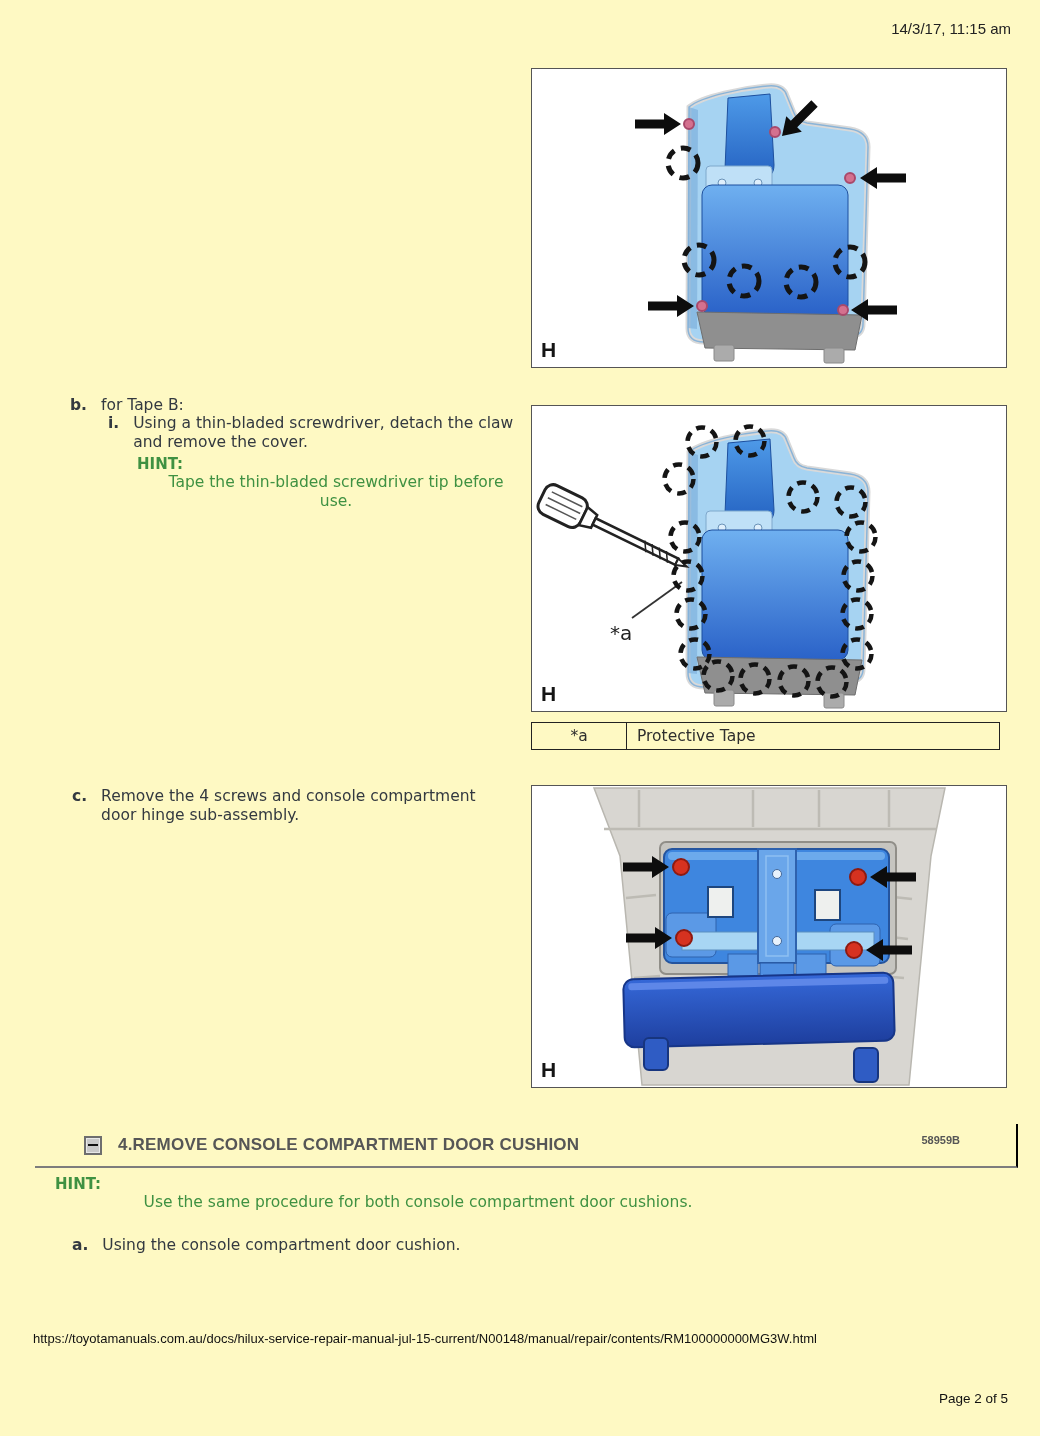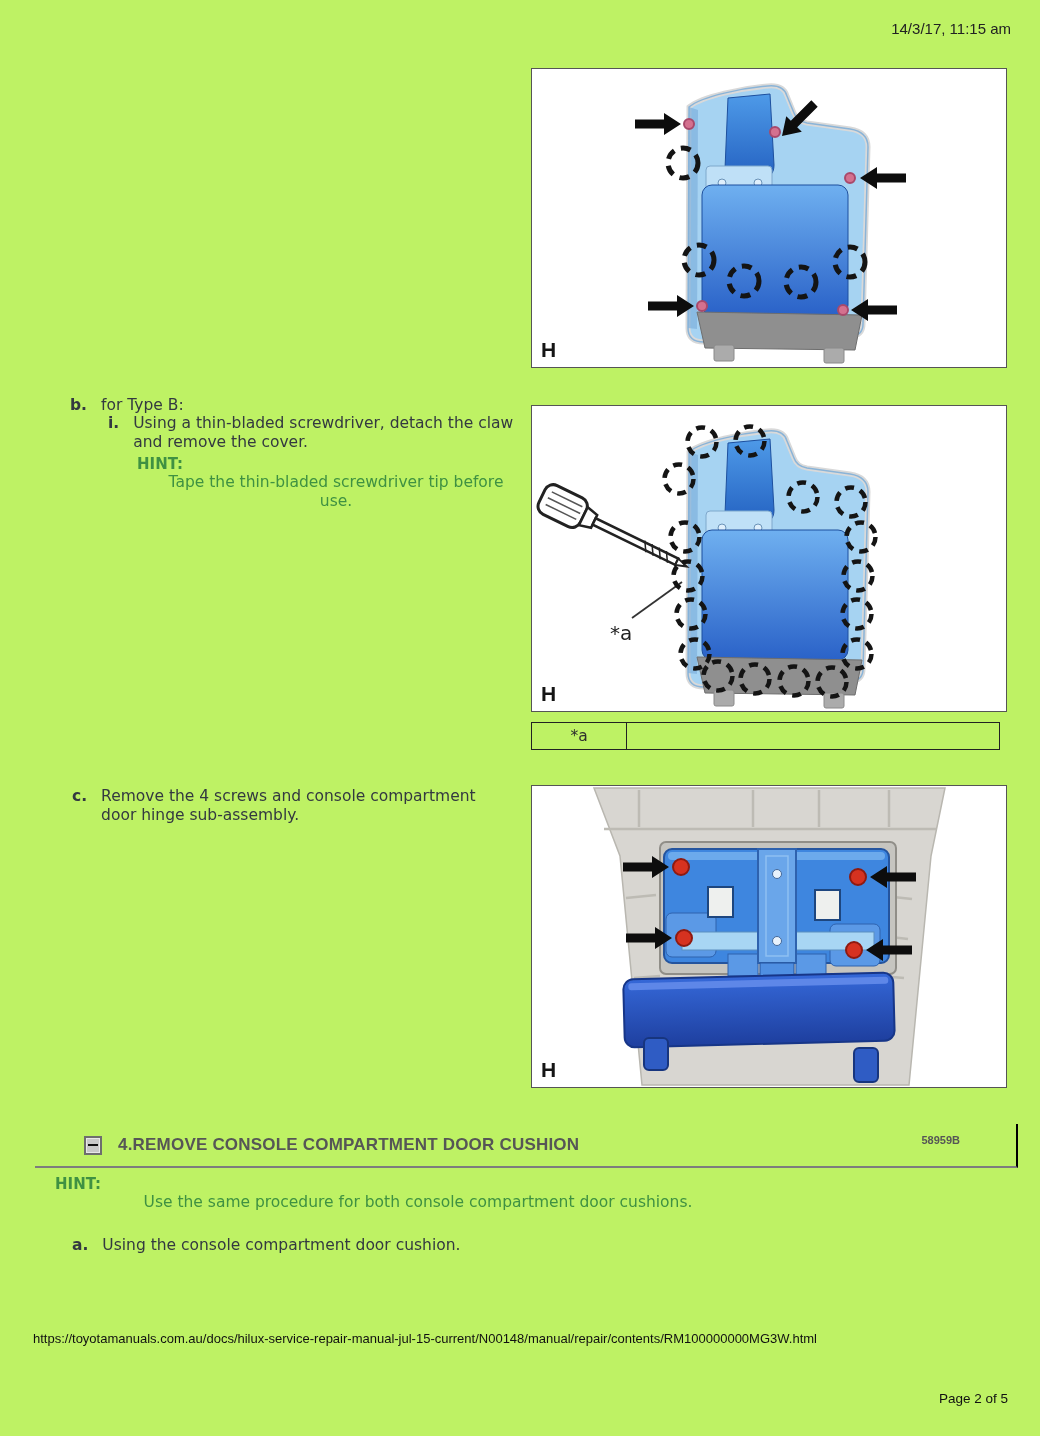--- a/index.html
+++ b/index.html
@@ -1,18 +1,18 @@
 <!DOCTYPE html>
 <html><head>
 <meta charset="utf-8">
 <style>
   * { margin:0; padding:0; box-sizing:border-box; }
   body { background:#fff; }
   .page {
-    position:relative; width:1040px; height:1436px; background:#bef264;
+    position:relative; width:1040px; height:1436px; background:#fef9c3;
     font-family:"DejaVu Sans", sans-serif; color:#333940; overflow:hidden;
   }
   .timestamp {
     position:absolute; top:20px; right:29px; font-size:15px; color:#222;
     font-family:"Liberation Sans", sans-serif;
   }
   
   .fig {
     position:absolute; background:#fff; border:1px solid #555;
   }
@@ -122,21 +122,21 @@
         <use href="#arr1" transform="translate(328,109) rotate(180)"></use>
         <use href="#arr1" transform="translate(162,237)"></use>
         <use href="#arr1" transform="translate(319,241) rotate(180)"></use>
       </g>
     </svg>
     <div class="corner-label">H</div>
   </div>
 
   <div class="row" style="left:70px; top:396px;">
     <span class="lbl">b.</span>
-    <span>for Type B:</span>
+    <span>for Tape B:</span>
   </div>
   <div class="row" style="left:108px; top:414px;">
     <span class="lbl">i.</span>
     <span style="width:392px;">Using a thin-bladed screwdriver, detach the claw and remove the cover.</span>
   </div>
   <div class="hint-label" style="left:137px; top:455px;">HINT:</div>
   <div class="hint-text" style="left:152px; top:473px; width:368px;">Tape the thin-bladed screwdriver tip before use.</div>
 
   <div class="fig" id="fig2">
     <svg viewBox="0 0 474 305" width="474" height="305">
@@ -198,20 +198,21 @@
           <circle cx="223" cy="273" r="14.5"></circle>
         <circle cx="262" cy="275" r="14.5"></circle>
           <circle cx="300" cy="276" r="14.5"></circle>
       </g>
     </svg>
     <div class="corner-label">H</div>
   </div>
 
   <div class="legend">
     <div class="key">*a</div>
+    <div class="val">Protective Tape</div>
   </div>
 
   <div class="row" style="left:72px; top:787px;">
     <span class="lbl">c.</span>
     <span style="width:398px;">Remove the 4 screws and console compartment door hinge sub-assembly.</span>
   </div>
 
   <div class="fig" id="fig3">
     <svg viewBox="0 0 474 301" width="474" height="301">
       <defs>

